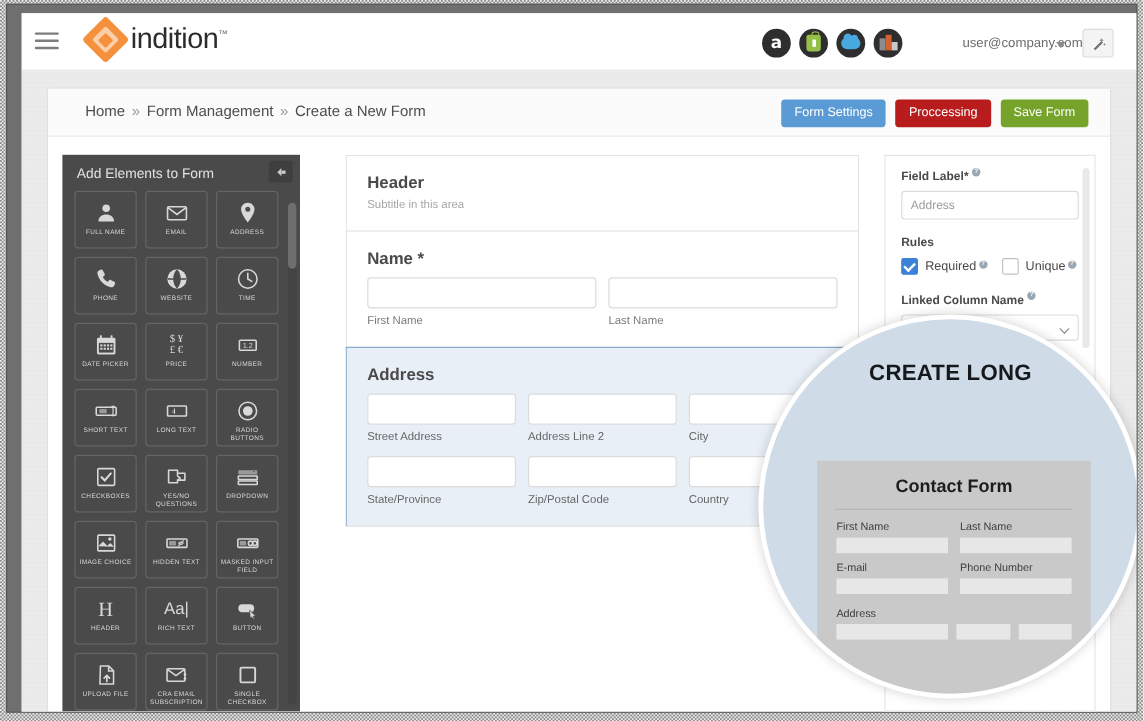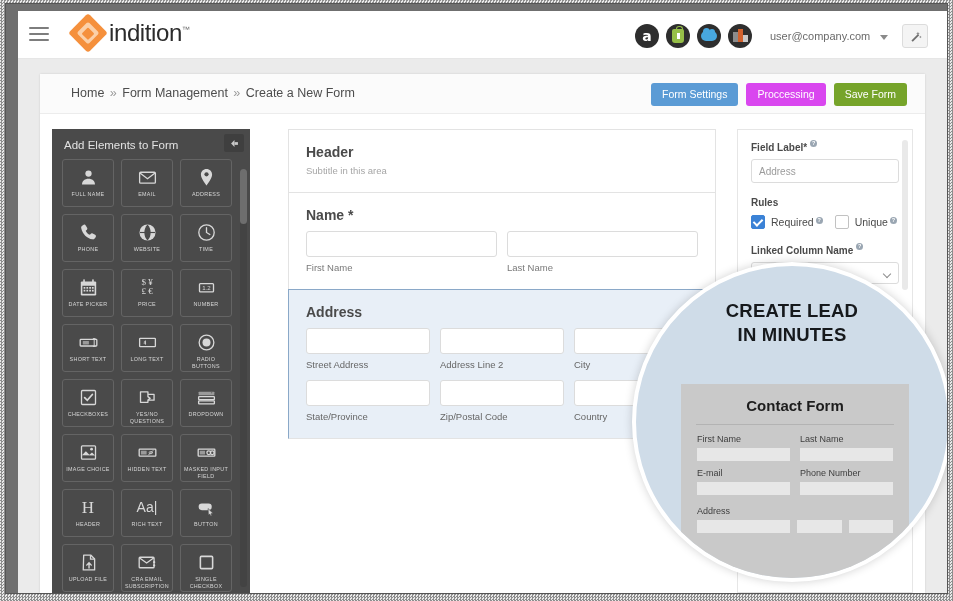--- a/index.html
+++ b/index.html
@@ -105,21 +105,21 @@
   .pf-cloud { width:16px;height:10px;background:#48a8e0;border-radius:6px;position:relative;}
   .pf-cloud::before{content:"";position:absolute;left:2px;top:-3px;width:7px;height:7px;background:#48a8e0;border-radius:50%;}
   .pf-cloud::after{content:"";position:absolute;left:8px;top:-2px;width:6px;height:6px;background:#48a8e0;border-radius:50%;}
   .pf-blk { position:relative; width:15px; height:15px;}
   .pf-blk i{position:absolute;display:block;}
   .pf-blk i:nth-child(1){left:0;top:3px;width:5px;height:10px;background:#8c8c8c;}
   .pf-blk i:nth-child(2){left:5px;top:0;width:5px;height:13px;background:#d2622e;}
   .pf-blk i:nth-child(3){left:10px;top:6px;width:5px;height:7px;background:#c9c9c9;}
 
   .user-email {
-    position: absolute; left: 752px; top: 19px;
+    position: absolute; left: 784px; top: 19px;
     font-size: 11px; color: #6b6b6b;
     cursor: pointer;
   }
   .caret-dn {
     position: absolute; left: 862px; top: 24px;
     width: 0; height: 0;
     border-left: 4px solid transparent;
     border-right: 4px solid transparent;
     border-top: 5px solid #8a8a8a;
     cursor: pointer;
@@ -167,21 +167,21 @@
     font-size: 10.5px;
     color: #ffffff;
     padding: 5px 11px 6px;
     border-radius: 3px;
     border: none;
     cursor: pointer;
     font-family: "Liberation Sans", sans-serif;
     white-space: nowrap;
   }
   .btn-settings { background: #5b9bd5; }
-  .btn-processing { background: #d946ef; }
+  .btn-processing { background: #b91c1c; }
   .btn-save { background: #76a42a; }
 
   
   .elements-panel {
     position: absolute; left: 12px; top: 55px;
     width: 198px; height: 464px;
     background: #4a4a4a;
     overflow: hidden;
   }
   .elements-title {
@@ -809,22 +809,21 @@
               <div class="prop-select"></div>
 
             </div>
           </div>
 
         </div>
       </div>
 
       <div class="magnifier">
         <div class="mag-head">
-          <div>CREATE LEAD</div>
-          <div>IN MINUTES</div>
+          <div>CREATE LONG</div>
         </div>
 
         <div class="mag-card">
           <div class="mag-card-title">Contact Form</div>
           <div class="mag-divider"></div>
           <div class="mag-grid">
 
             <div class="mag-row">
               <div class="mag-col">
                 <div class="mag-lab">First Name</div>

